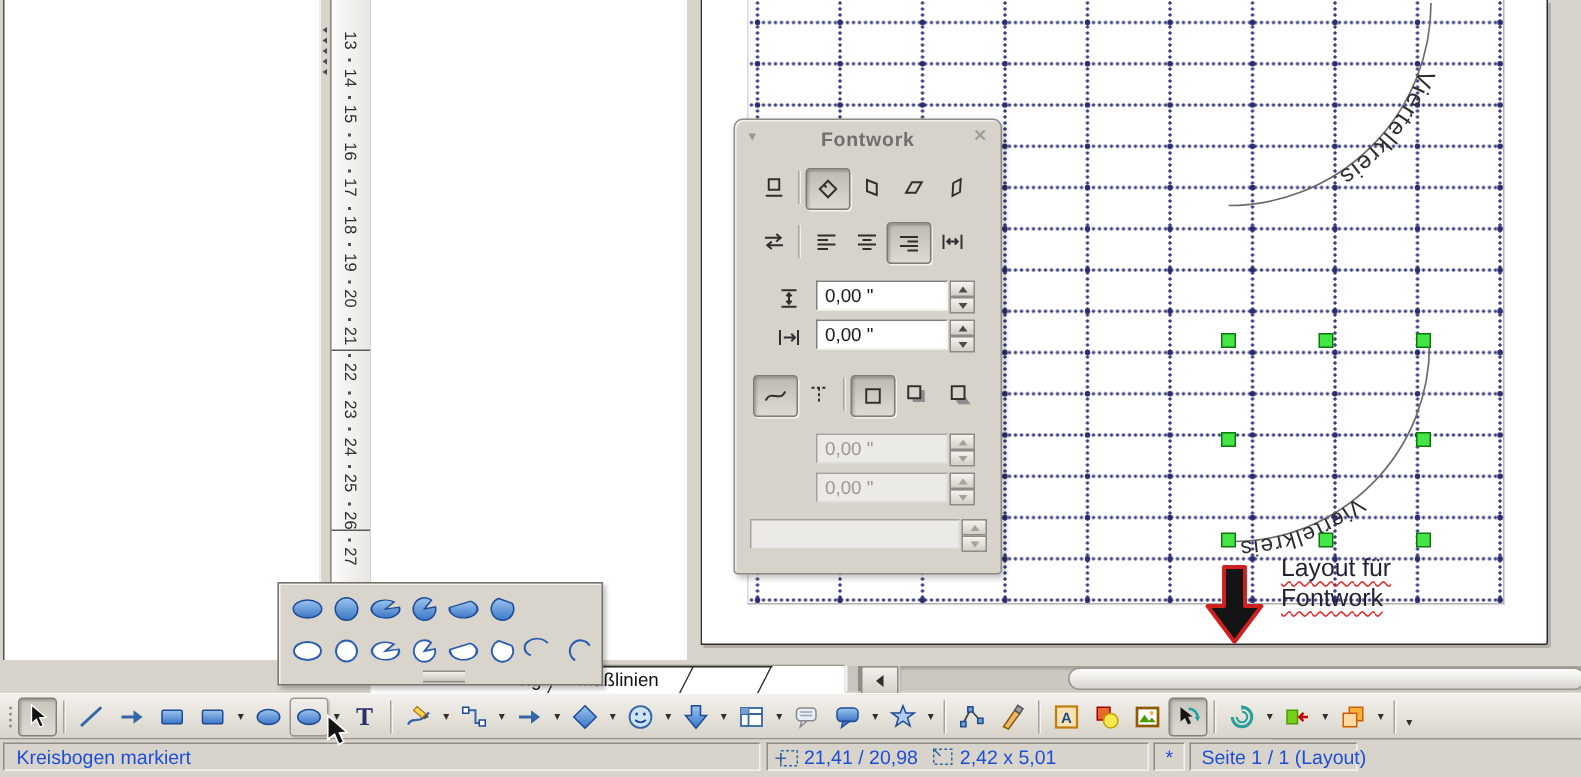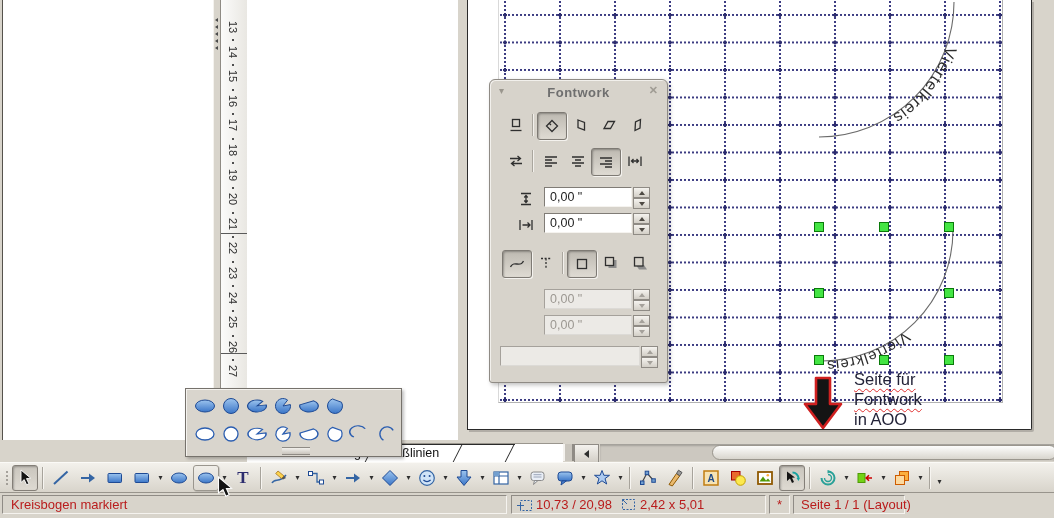--- a/index.html
+++ b/index.html
@@ -111,21 +111,21 @@
         box-shadow:1px 1px 1px rgba(0,0,0,.15);width:24px;height:24px;}
   .tdrop{width:9px;height:26px;display:flex;align-items:center;justify-content:center;
          font-size:8px;color:#2f2f2f;flex:0 0 auto;}
   .tsep{width:0;height:22px;border-left:1px solid #a7a39b;border-right:1px solid #f7f5f1;
         margin:0 3px;flex:0 0 auto;}
   .tgrip{width:9px;height:22px;display:flex;flex-direction:column;align-items:center;
          justify-content:center;row-gap:2px;flex:0 0 auto;}
   .tgrip i{width:2px;height:2px;background:#8f8b85;border-radius:50%;}
   
   .statusbar{position:absolute;left:0;top:493px;width:848px;height:25px;background:#d8d4cb;
-             font-size:13px;color:#b91c1c;}
+             font-size:13px;color:#1d4ed8;}
   .sfield{position:absolute;top:2px;height:19px;border:1px solid;
           border-color:#8f8b85 #f5f3ef #f5f3ef #8f8b85;display:flex;align-items:center;
           box-sizing:border-box;background:#d8d4cb;white-space:nowrap;}
   
   .cursor{position:absolute;left:217px;top:476px;z-index:99;pointer-events:none;}
 </style>
 </head>
 <body>
 
 <div id="root">
@@ -210,23 +210,22 @@
         <rect x="476.5" y="288.5" width="9" height="9"></rect>
         <rect x="346.5" y="355.5" width="9" height="9"></rect>
         <rect x="411.5" y="355.5" width="9" height="9"></rect>
         <rect x="476.5" y="355.5" width="9" height="9"></rect>
       </g>
 
       <path d="M348 378 L362 378 L362 404 L373 404 L355 428 L337 404 L348 404 Z" fill="#141414" stroke="#cf2020" stroke-width="2.6" stroke-linejoin="round"></path>
     </svg>
 
     <div class="annotation">
-      <div class="wavy">Seite für</div>
+      <div class="wavy">Layout für</div>
       <div class="wavy">Fontwork</div>
-      <div>in AOO</div>
     </div>
   </div>
 
   <div class="fwdlg">
     <div class="fwtitle">Fontwork</div>
     <div class="fwmenu">▾</div>
     <div class="fwclose">✕</div>
 
     <div class="fwbtn" style="left:12px;top:32px">
       <svg class="fwic" width="18" height="18">
@@ -667,21 +666,21 @@
 
   <div class="statusbar">
     <div class="sfield" style="left:2px;width:505px;padding-left:8px">
       <span>Kreisbogen markiert</span>
     </div>
     <div class="sfield" style="left:511px;width:255px;padding-left:4px">
       <svg width="17" height="15" style="margin-right:3px">
         <rect x="4.5" y="3.5" width="11" height="10" fill="none" stroke="#3465a4" stroke-dasharray="2 1.5"></rect>
         <path d="M1 8.5 H8 M4.5 5 V12" stroke="#3465a4"></path>
         </svg>
-      <span>10,73 / 20,98</span>
+      <span>21,41 / 20,98</span>
       <svg width="17" height="15" style="margin:0 3px 0 8px">
         <rect x="2.5" y="2.5" width="12" height="10" fill="none" stroke="#3465a4" stroke-dasharray="2 1.5"></rect>
         <path d="M2.5 2.5 L7 7" stroke="#3465a4"></path>
         </svg>
       <span>2,42 x 5,01</span>
     </div>
     <div class="sfield" style="left:769px;width:21px;justify-content:center">
       <span>*</span>
     </div>
     <div class="sfield" style="left:793px;width:112px;padding-left:7px">

